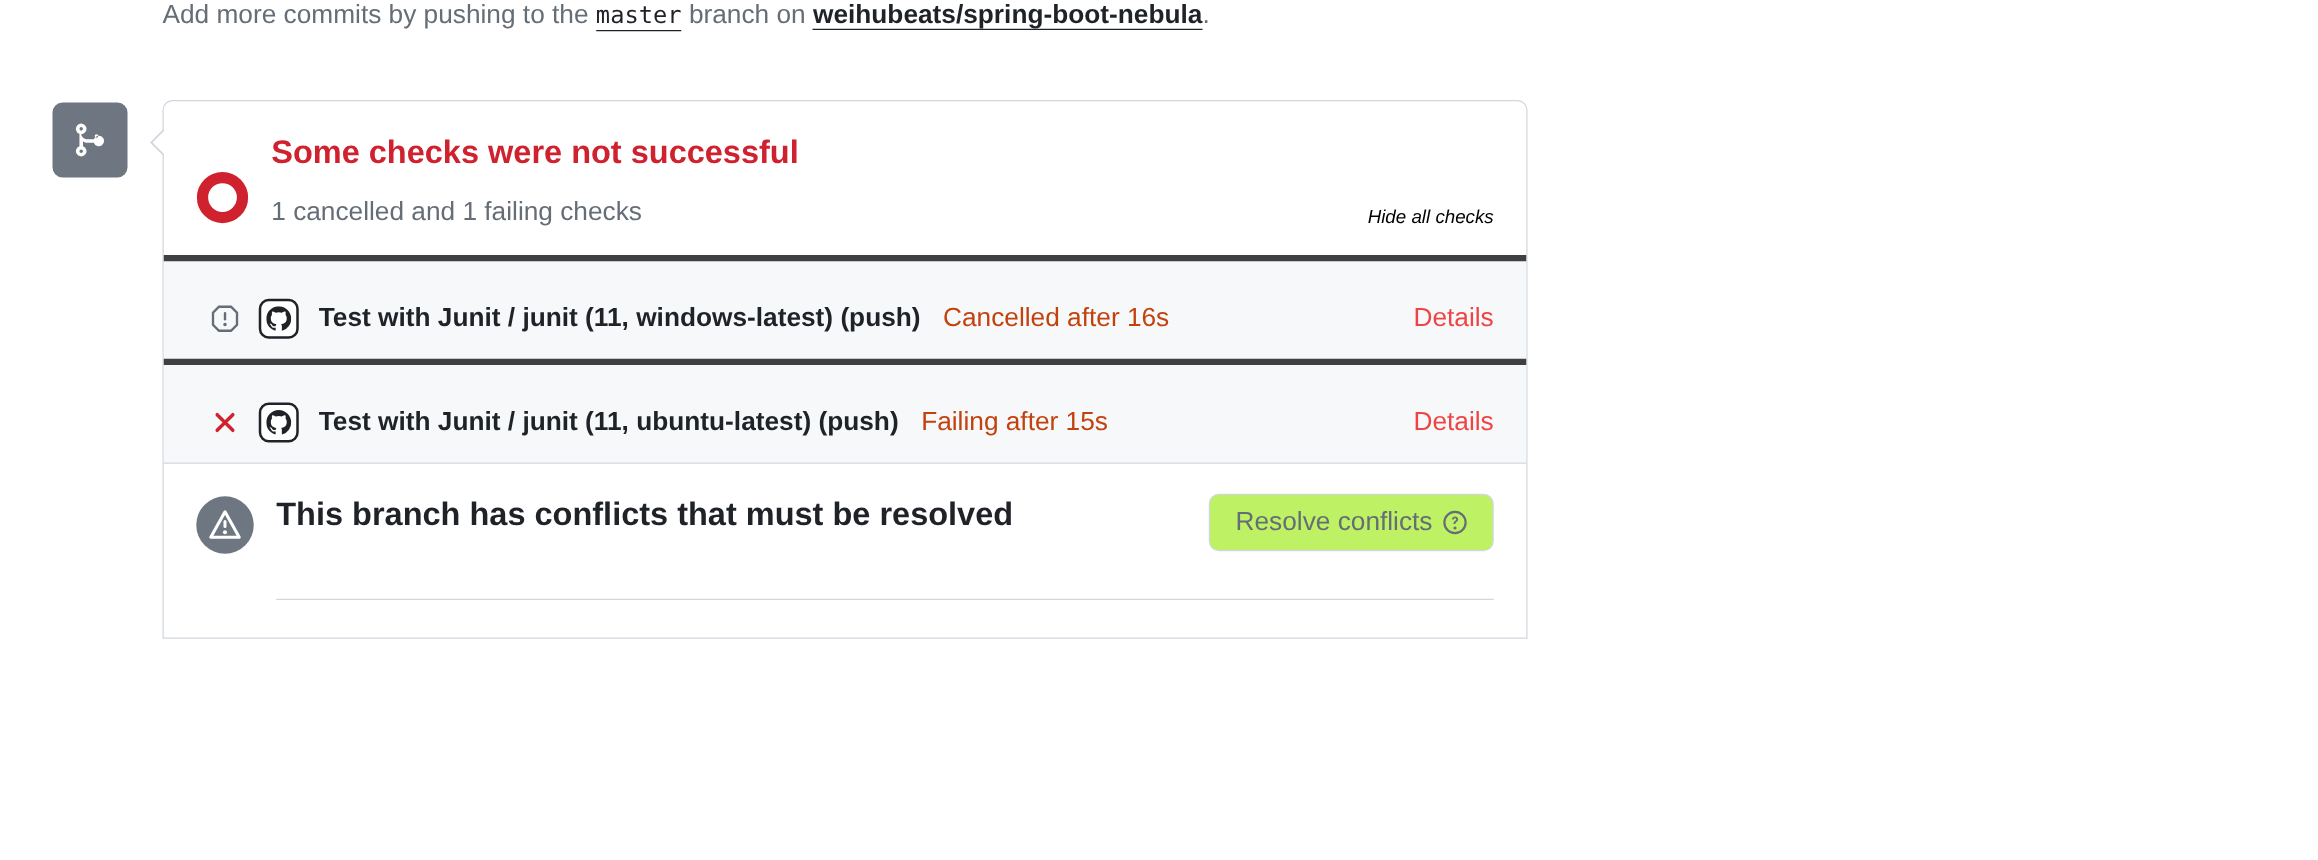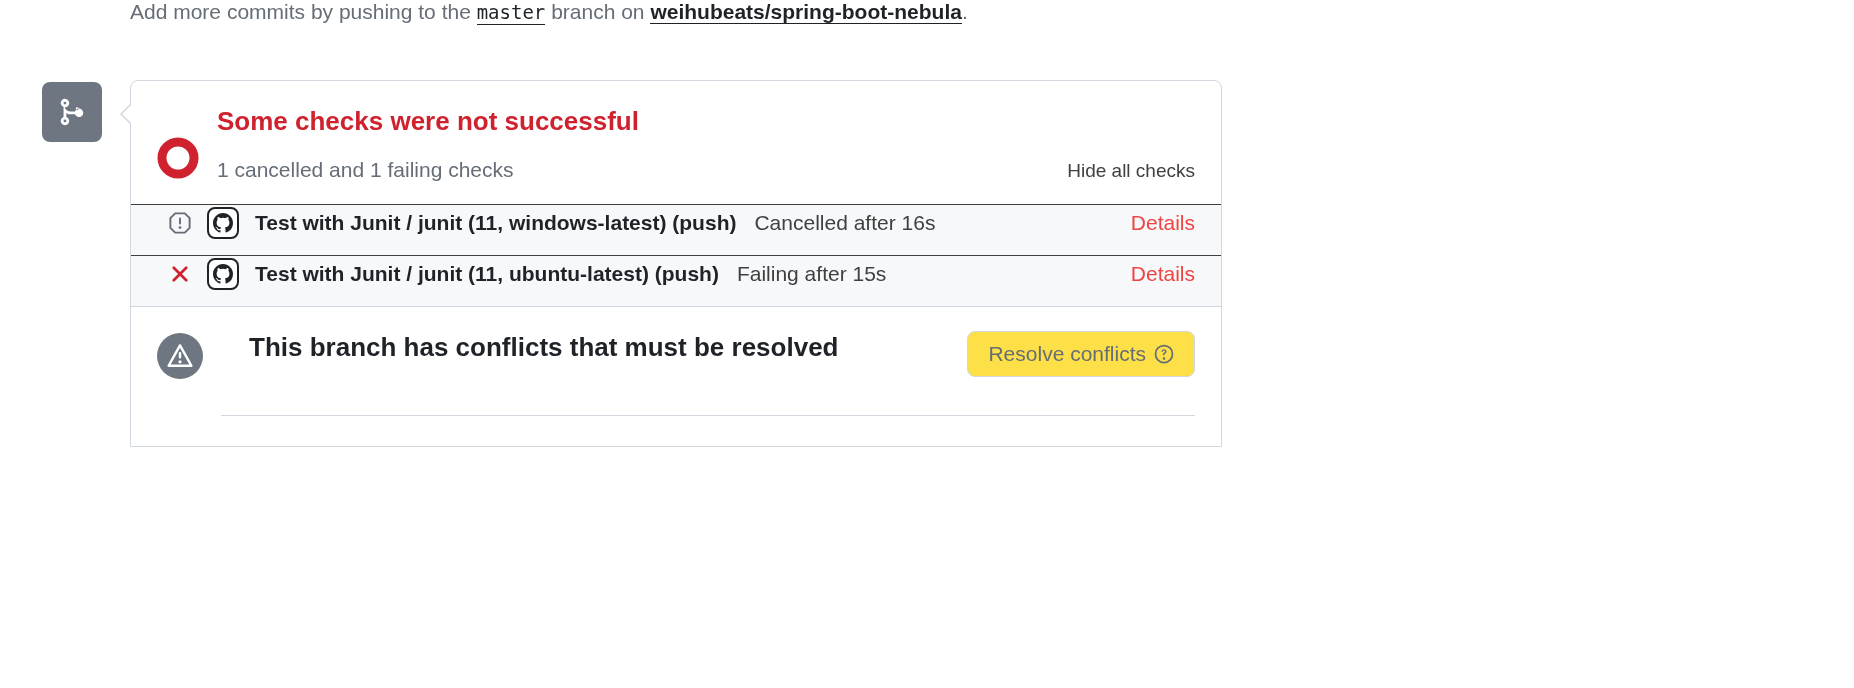--- a/index.html
+++ b/index.html
@@ -88,54 +88,55 @@
   font-weight: 600;
   color: #cf222e;
   line-height: 1.25;
 }
 .checks-subtitle {
   font-size: 21px;
   color: #656d76;
   margin-top: 20px;
 }
 .hide-link {
-  font-size: 19px;
-  color: #404040;
+  font-size: 15px;
+  color: #000000;
   cursor: pointer;
   white-space: nowrap;
   margin-top: 2px;
+  font-style: italic;
 }
 .check-row {
   display: flex;
   align-items: center;
-  padding: 2px 26px 16px 38px;
-  border-top: 1px solid #404040;
+  padding: 30px 26px 16px 38px;
+  border-top: 5px solid #404040;
   background: #f6f8fa;
   font-size: 21px;
 }
 .check-status-icon { width: 22px; display: flex; justify-content: center; margin-right: 16px; }
 .actor-icon {
   width: 32px; height: 32px;
   border: 2px solid #1f2328;
   border-radius: 8px;
   display: flex;
   align-items: center;
   justify-content: center;
   margin-right: 16px;
   flex: 0 0 auto;
   background: #ffffff;
 }
 .check-name { font-weight: 600; color: #1f2328; }
-.check-meta { color: #404040; margin-left: 18px; }
+.check-meta { color: #c2410c; margin-left: 18px; }
 .details-link { margin-left: auto; color: #ef4444; cursor: pointer; }
 .conflict-section {
   border-top: 1px solid #d0d7de;
   padding: 24px 26px 30px 26px;
 }
-.conflict-top { display: flex; align-items: flex-start; gap: 28px; }
+.conflict-top { display: flex; align-items: flex-start; }
 .conflict-badge {
   width: 46px; height: 46px;
   background: #6e7781;
   border-radius: 50%;
   display: flex;
   align-items: center;
   justify-content: center;
   flex: 0 0 auto;
   margin-right: 18px;
   margin-top: 2px;
@@ -153,21 +154,21 @@
 }
 .resolve-btn {
   margin-left: auto;
   flex: 0 0 auto;
   display: flex;
   align-items: center;
   gap: 8px;
   padding: 10px 20px;
   border: 1px solid #d0d7de;
   border-radius: 8px;
-  background: #fde047;
+  background: #bef264;
   font-size: 21px;
   font-weight: 500;
   color: #656d76;
   cursor: pointer;
 }
 .resolve-btn svg { width: 20px; height: 20px; }
 .divider-line {
   border: none;
   border-top: 1px solid #d0d7de;
   margin: 36px 0 0 64px;

